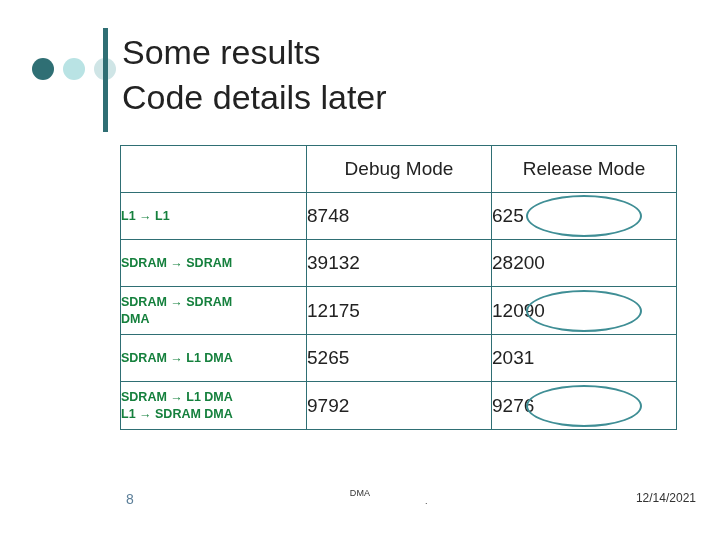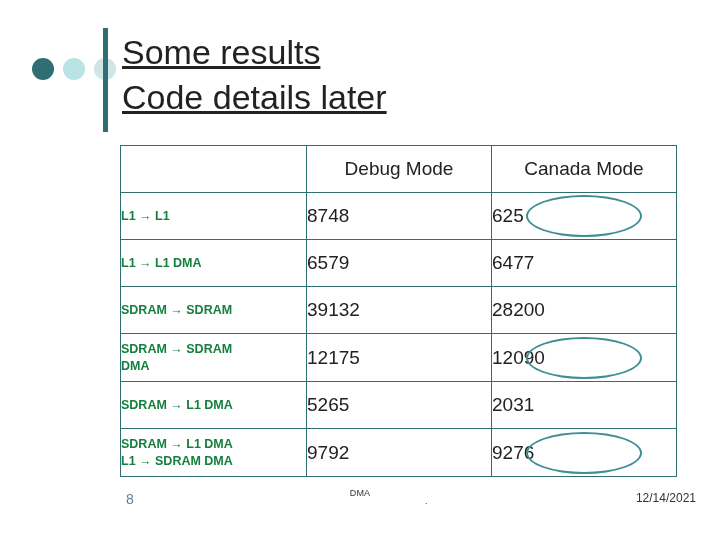--- a/index.html
+++ b/index.html
@@ -45,21 +45,21 @@
   .title {
     position: absolute;
     left: 122px;
     top: 30px;
     width: 560px;
     font-size: 34px;
     line-height: 1.32;
     color: #222222;
     font-weight: normal;
   }
-  .title .line { display: block; white-space: nowrap; text-decoration: underline; }
+  .title .line { display: block; white-space: nowrap; }
 
   
   .tbl-wrap {
     position: absolute;
     left: 120px;
     top: 145px;
     width: 556px;
   }
   table.results {
     border-collapse: collapse;
@@ -178,45 +178,34 @@
   <table class="results">
     <colgroup>
       <col class="c-label">
       <col class="c-val">
       <col class="c-val">
     </colgroup>
     <thead>
       <tr>
         <th class="hdr-blank"></th>
         <th class="hdr-cell">Debug Mode</th>
-        <th class="hdr-cell">Canada Mode</th>
+        <th class="hdr-cell">Release Mode</th>
       </tr>
     </thead>
     <tbody>
       <tr>
         <td class="row-label">
           <span>L1 → L1</span>
         </td>
         <td class="val">
           <span>8748</span>
         </td>
         <td class="val">
           <span>625</span>
           <span class="ellipse"></span>
-        </td>
-      </tr>
-      <tr>
-        <td class="row-label">
-          <span>L1 → L1 DMA</span>
-        </td>
-        <td class="val">
-          <span>6579</span>
-        </td>
-        <td class="val">
-          <span>6477</span>
         </td>
       </tr>
       <tr>
         <td class="row-label">
           <span>SDRAM → SDRAM</span>
         </td>
         <td class="val">
           <span>39132</span>
         </td>
         <td class="val">

